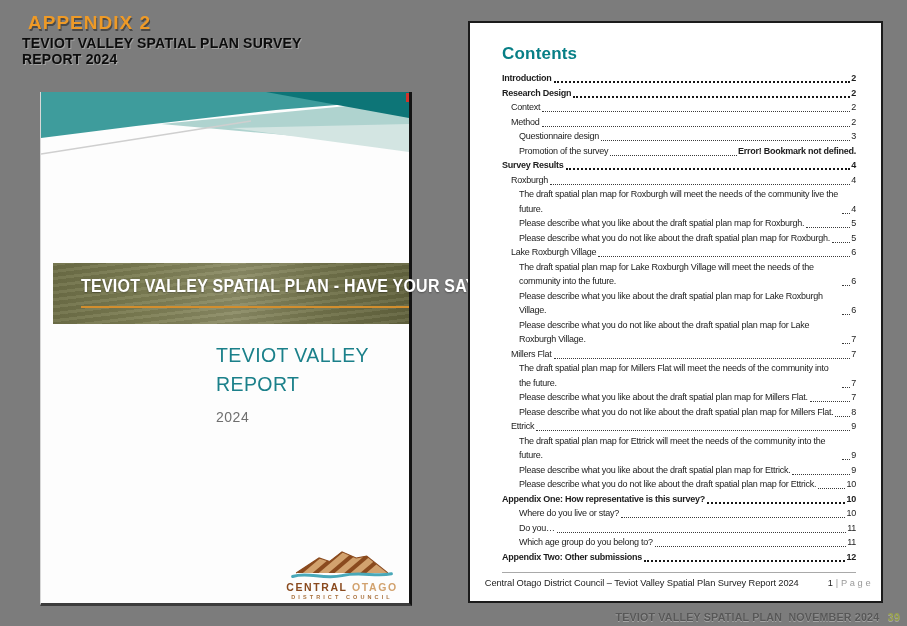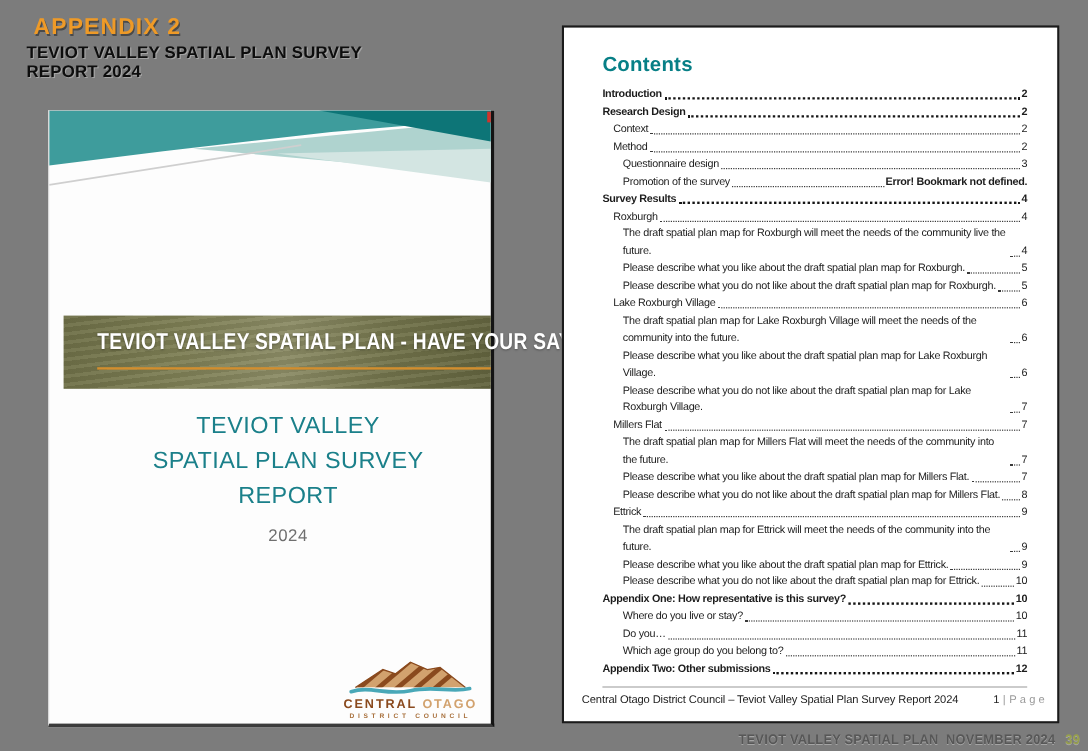--- a/index.html
+++ b/index.html
@@ -42,21 +42,21 @@
       linear-gradient(100deg,#6e6f47 0%,#7e7f55 28%,#8c8c66 52%,#72734b 76%,#62633e 100%);
   }
   .band-text{
     position:absolute;left:28px;top:12px;
     color:#fff;font-weight:bold;font-size:19px;letter-spacing:.3px;
     display:inline-block;transform:scaleX(.84);transform-origin:left center;
     white-space:nowrap;text-shadow:0 1px 2px rgba(0,0,0,.35);
   }
   .band-rule{position:absolute;left:28px;right:0;top:43px;height:2px;background:var(--band-underline);}
   .cover-title{
-    position:absolute;right:56px;top:249px;text-align:center;
+    position:absolute;right:40px;top:249px;text-align:left;
     color:var(--cover-title-teal);font-size:19.5px;line-height:29px;letter-spacing:.4px;
   }
   .cover-year{font-size:14px;color:#6f6f6f;margin-top:4px;letter-spacing:.5px;}
   .logo{position:absolute;left:238px;top:458px;width:126px;text-align:center;}
   .logo-art{width:126px;height:30px;display:block;}
   .lg-tan{fill:var(--logo-tan);}
   .lg-brown{fill:var(--logo-brown);}
   .lg-outline{fill:none;stroke:var(--logo-brown);stroke-width:1.2;}
   .lg-wave{fill:none;stroke:var(--logo-wave);stroke-width:3.4;stroke-linecap:round;}
   .logo-line1{font-size:10.5px;font-weight:bold;letter-spacing:1.6px;margin-top:1px;white-space:nowrap;}
@@ -125,21 +125,20 @@
     </svg>
     <div class="red-tick"></div>
 
     <div class="band">
       <span class="band-text">TEVIOT VALLEY SPATIAL PLAN - HAVE YOUR SAY</span>
       <div class="band-rule"></div>
     </div>
 
     <div class="cover-title">
       <div>TEVIOT VALLEY</div>
-      <div>SPATIAL PLAN SURVEY</div>
       <div>REPORT</div>
       <div class="cover-year">2024</div>
     </div>
 
     <div class="logo">
       <svg class="logo-art" viewBox="0 0 120 34">
         <defs>
           <clipPath id="mclip">
             <path d="M8,26 L34,9 L46,13 L60,2 L76,9 L88,7 L112,26 Z"></path>
           </clipPath>

